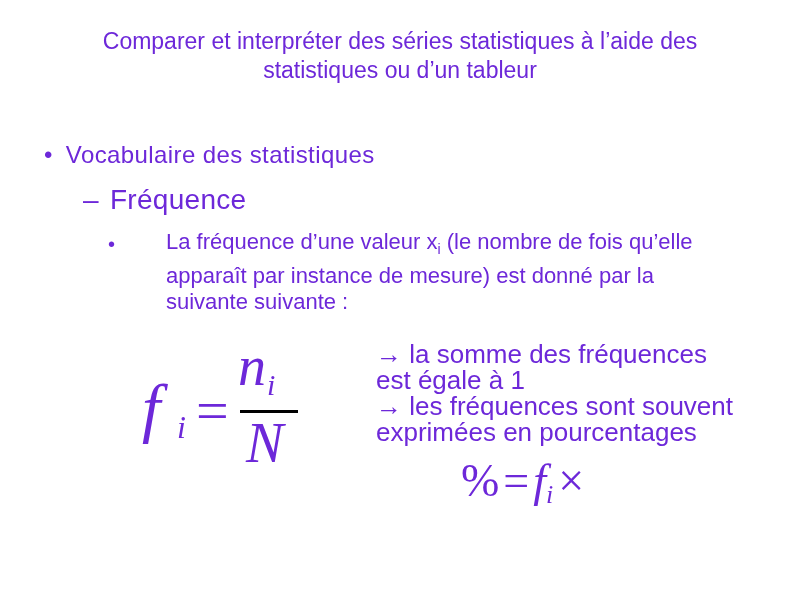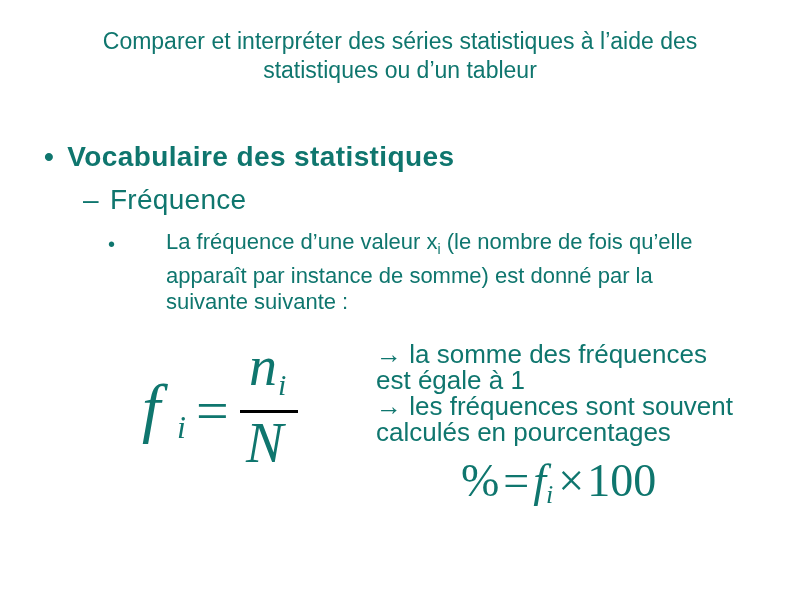--- a/index.html
+++ b/index.html
@@ -1,41 +1,41 @@
 <!DOCTYPE html>
 <html><head>
 <meta charset="utf-8">
 <title>Slide</title>
 <style>
   html,body{margin:0;padding:0;background:#888;}
   .slide{
     position:relative;width:800px;height:600px;background:#ffffff;
-    color:#0f766e;font-family:"Liberation Sans",sans-serif;overflow:hidden;
+    color:#6d28d9;font-family:"Liberation Sans",sans-serif;overflow:hidden;
   }
   .title{
     position:absolute;top:27px;left:0;width:800px;text-align:center;
     font-size:23px;line-height:29px;
   }
   .title div{white-space:nowrap;}
-  .l1{position:absolute;left:44px;top:143px;font-size:28px;line-height:1;
-      letter-spacing:0.4px;white-space:nowrap;font-weight:bold;}
+  .l1{position:absolute;left:44px;top:143px;font-size:24px;line-height:1;
+      letter-spacing:0.4px;white-space:nowrap;}
   .l1 .marker{margin-right:13px;}
   .l2{position:absolute;left:83px;top:186px;font-size:28px;line-height:1;
       letter-spacing:0.3px;white-space:nowrap;text-align:right;}
   .l2 .marker{margin-right:11px;}
   .l3-marker{position:absolute;left:108px;top:234px;font-size:20px;line-height:1;}
   .l3-text{position:absolute;left:138px;top:229px;font-size:22px;line-height:26.5px;margin-left:28px;}
   .l3-text div{white-space:nowrap;}
   .l3-text sub{font-size:14px;}
   
   .ff{position:absolute;font-family:"Liberation Serif",serif;line-height:1;white-space:nowrap;}
   .ff-f{left:142px;top:375px;font-size:66px;font-style:italic;}
   .ff-fsub{left:177px;top:411px;font-size:32px;font-style:italic;}
   .ff-eq{left:196px;top:382px;font-size:58px;}
-  .ff-num{left:249px;top:338px;font-size:56px;font-style:italic;}
+  .ff-num{left:238px;top:338px;font-size:56px;font-style:italic;}
   .ff-num .nsub{font-size:30px;position:relative;top:10px;margin-left:1px;}
   .ff-bar{left:240px;top:410px;width:58px;height:3px;background:#000;}
   .ff-den{left:246px;top:415px;font-size:56px;font-style:italic;}
   
   .notes{position:absolute;left:376px;top:341px;font-size:26px;line-height:26px;}
   .notes div{white-space:nowrap;}
   
   .pct{
     position:absolute;left:461px;top:458px;display:flex;align-items:baseline;
     font-family:"Liberation Serif",serif;font-size:46px;line-height:1;white-space:nowrap;
@@ -59,42 +59,41 @@
     <span class="marker">•</span><span>Vocabulaire des statistiques</span>
   </div>
 
   <div class="l2">
     <span class="marker">–</span><span>Fréquence</span>
   </div>
 
   <span class="l3-marker">•</span>
   <div class="l3-text">
     <div><span>La fréquence d’une valeur x</span><sub>i</sub><span> (le nombre de fois qu’elle</span></div>
-    <div>apparaît par instance de somme) est donné par la</div>
+    <div>apparaît par instance de mesure) est donné par la</div>
     <div>suivante suivante :</div>
   </div>
 
   <div>
     <span class="ff ff-f">f</span>
     <span class="ff ff-fsub">i</span>
     <span class="ff ff-eq">=</span>
     <span class="ff ff-num"><span>n</span><span class="nsub">i</span></span>
     <span class="ff ff-bar"></span>
     <span class="ff ff-den">N</span>
   </div>
 
   <div class="notes">
     <div>→ la somme des fréquences</div>
     <div>est égale à 1</div>
     <div>→ les fréquences sont souvent</div>
-    <div>calculés en pourcentages</div>
+    <div>exprimées en pourcentages</div>
   </div>
 
   <div class="pct">
     <span>%</span>
     <span class="eq">=</span>
     <span class="it">f</span>
     <span class="sub">i</span>
     <span class="times">×</span>
-    <span>100</span>
   </div>
 
 </div>
 
 </body></html>

